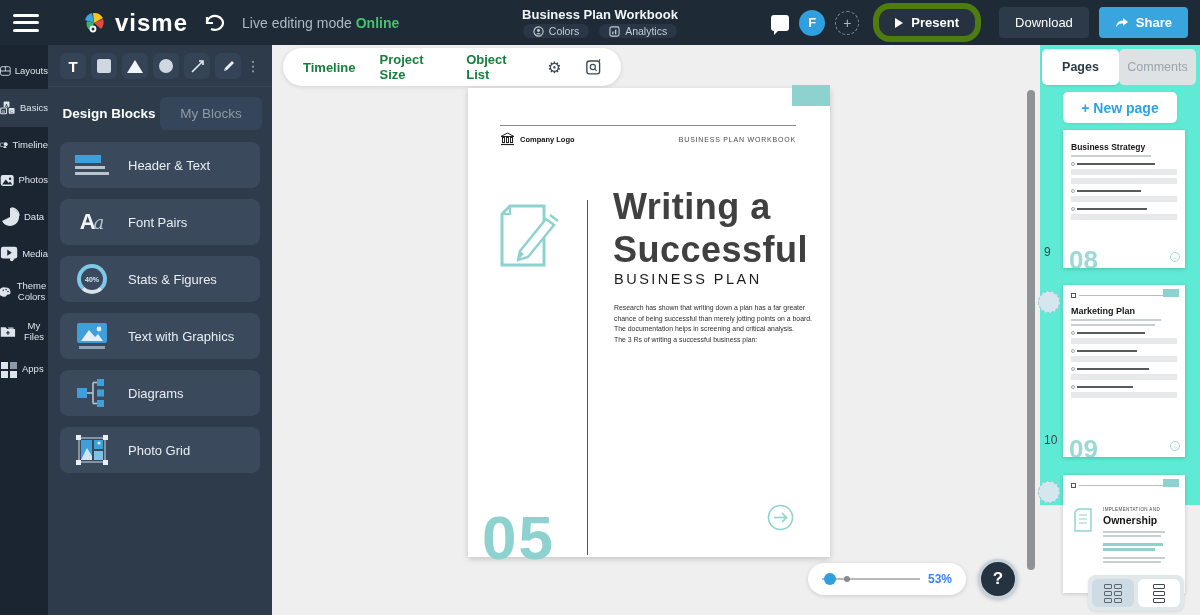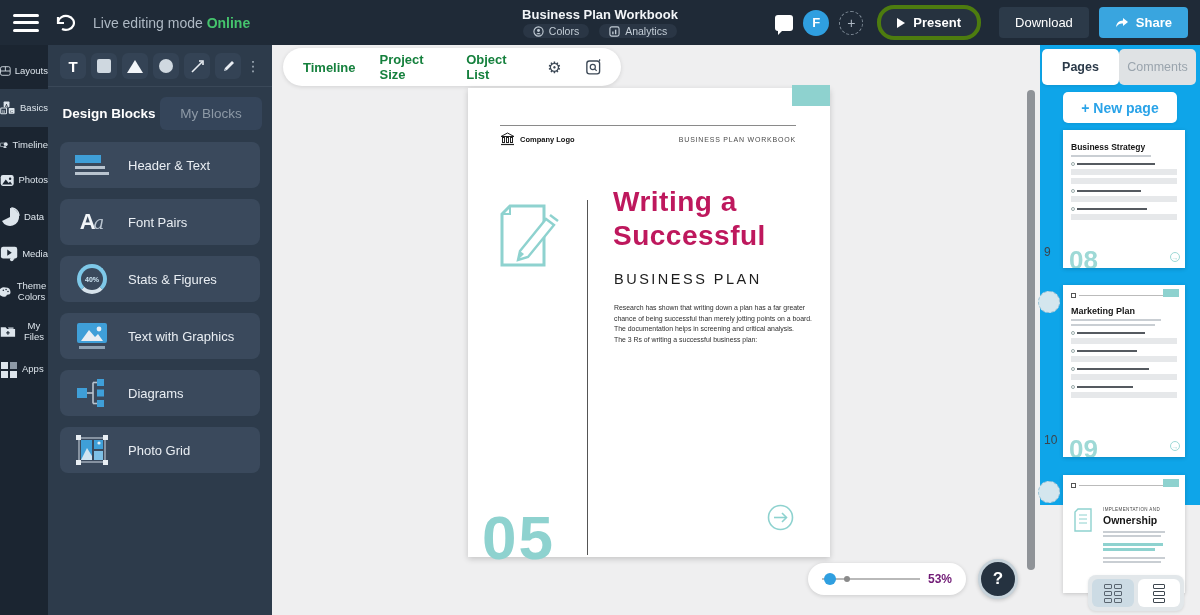--- a/index.html
+++ b/index.html
@@ -17,21 +17,21 @@
   .online { color:#45c46d; font-weight:bold; }
   .topbar-center { position:absolute; left:0; right:0; top:0; height:45px; display:flex; flex-direction:column; align-items:center; justify-content:center; pointer-events:none; }
   .doc-title { color:#f2f5f8; font-size:13px; font-weight:bold; }
   .center-pills { display:flex; gap:10px; margin-top:2px; pointer-events:auto; }
   .center-pill { display:flex; align-items:center; gap:5px; background:#2a3645; border-radius:9px; padding:1px 10px; color:#c3cdd6; font-size:10.5px; cursor:pointer; }
   .topbar-right { position:absolute; right:0; top:0; height:45px; display:flex; align-items:center; gap:10px; padding-right:12px; }
   .comment-btn { width:18px; height:16px; background:#fff; border-radius:3px; position:relative; cursor:pointer; }
   .comment-btn::after { content:""; position:absolute; left:3px; bottom:-4px; border:4px solid transparent; border-top-color:#fff; border-left-color:#fff; }
   .avatar { width:26px; height:26px; border-radius:50%; background:#2f9fe0; color:#fff; font-size:13px; font-weight:bold; display:flex; align-items:center; justify-content:center; cursor:pointer; }
   .add-collab { width:24px; height:24px; border-radius:50%; border:1.5px dashed #7c8894; color:#aeb9c4; display:flex; align-items:center; justify-content:center; font-size:14px; cursor:pointer; }
-  .present-btn { display:flex; align-items:center; gap:8px; background:#26323f; border:4px solid #4d7c0f; border-radius:17px; padding:6px 16px; color:#fff; font-size:13px; font-weight:bold; cursor:pointer; margin-left:4px; }
+  .present-btn { display:flex; align-items:center; gap:8px; background:#26323f; border:6px solid #4d7c0f; border-radius:17px; padding:6px 16px; color:#fff; font-size:13px; font-weight:bold; cursor:pointer; margin-left:4px; }
   .play-tri { width:0; height:0; border-left:8px solid #fff; border-top:5px solid transparent; border-bottom:5px solid transparent; }
   .download-btn { background:#2c3a49; border-radius:4px; padding:8px 16px; color:#fff; font-size:13px; cursor:pointer; margin-left:8px; }
   .share-btn { display:flex; align-items:center; gap:7px; background:#39a5df; border-radius:4px; padding:8px 16px; color:#fff; font-size:13px; font-weight:bold; cursor:pointer; }
 
   
   .nav-rail { position:absolute; left:0; top:45px; width:48px; height:570px; background:#1b2531; z-index:40; display:flex; flex-direction:column; padding-top:8px; }
   .nav-item { display:flex; flex-direction:row; align-items:center; gap:4px; padding:9px 0; cursor:pointer; }
   .nav-item .nav-label { color:#dde5ec; font-size:9.5px; text-align:center; line-height:1.15; }
   .nav-item.active { background:#2d3b4b; }
   .nav-item svg { display:block; }
@@ -71,37 +71,37 @@
   .ct-icon { font-size:16px; color:#3c4856; cursor:pointer; }
 
   .page { position:absolute; left:196px; top:43px; width:362px; height:469px; background:#fff; box-shadow:0 2px 6px rgba(0,0,0,.18); }
   .page-teal-tab { position:absolute; right:0; top:-3px; width:38px; height:21px; background:#8ed2cf; }
   .page-header-line { position:absolute; left:32px; right:34px; top:37px; height:1px; background:#8a8a8a; }
   .page-logo-row { position:absolute; left:32px; right:34px; top:44px; display:flex; align-items:center; }
   .company-logo-label { font-size:7.5px; font-weight:bold; color:#111; margin-left:5px; }
   .page-header-right { margin-left:auto; font-size:7px; letter-spacing:.8px; color:#4a4a4a; }
   .page-vline { position:absolute; left:119px; top:112px; bottom:2px; width:1px; background:#555; }
   .doc-icon { position:absolute; left:30px; top:115px; }
-  .page-title { position:absolute; left:145px; top:97px; font-size:28px; font-weight:bold; color:#be185d; line-height:1.2; letter-spacing:.5px; width:210px; }
+  .page-title { position:absolute; left:145px; top:97px; font-size:36px; font-weight:bold; color:#404040; line-height:1.2; letter-spacing:.5px; width:210px; }
   .page-subtitle { position:absolute; left:146px; top:183px; font-size:14.5px; letter-spacing:2.5px; color:#1d1d1d; }
   .page-body { position:absolute; left:146px; top:215px; width:205px; font-size:6.9px; line-height:1.55; color:#2e2e2e; white-space:pre-line; }
   .page-num { position:absolute; left:14px; bottom:-16px; font-size:62px; font-weight:bold; color:#8ed2cf; letter-spacing:2px; }
   .next-arrow { position:absolute; right:36px; bottom:26px; cursor:pointer; }
 
   .zoom-pill { position:absolute; left:536px; top:518px; width:158px; height:32px; background:#fff; border-radius:16px; box-shadow:0 1px 4px rgba(0,0,0,.15); display:flex; align-items:center; padding:0 14px; gap:8px; }
   .zoom-track { position:relative; flex:1; height:2px; background:#b9b9b9; }
   .zoom-knob { position:absolute; left:2px; top:-5px; width:12px; height:12px; border-radius:50%; background:#2f9fe0; cursor:pointer; }
   .zoom-dot { position:absolute; left:22px; top:-2px; width:6px; height:6px; border-radius:50%; background:#8a8a8a; }
-  .zoom-value { font-size:12px; color:#701a75; font-weight:bold; }
+  .zoom-value { font-size:12px; color:#3b82f6; font-weight:bold; }
   .help-btn { position:absolute; left:706px; top:514px; width:40px; height:40px; border-radius:50%; background:#253240; border:3px solid #c6d2da; color:#fff; font-size:17px; font-weight:bold; display:flex; align-items:center; justify-content:center; cursor:pointer; box-shadow:0 1px 4px rgba(0,0,0,.2); }
 
   .v-scrollbar { position:absolute; left:1027px; top:90px; width:8px; height:480px; background:#8f9398; border-radius:4px; z-index:45; cursor:pointer; }
 
   
-  .pages-panel { position:absolute; left:1040px; top:45px; width:160px; height:460px; background:#0ea5e9; z-index:40; }
+  .pages-panel { position:absolute; left:1040px; top:45px; width:160px; height:460px; background:#5eead4; z-index:40; }
   .pages-tabs { display:flex; padding:4px 4px 0 2px; }
   .pages-tab { flex:1; text-align:center; font-size:12.5px; padding:11px 0; cursor:pointer; border-radius:5px; }
   .pages-tab.active { background:#fff; color:#2b3a49; font-weight:bold; box-shadow:0 1px 3px rgba(0,0,0,.1); }
   .pages-tab.inactive { background:#dfe2e4; color:#9aa4ad; }
   .new-page-btn { position:absolute; left:23px; top:47px; width:114px; height:31px; background:#fff; border-radius:5px; display:flex; align-items:center; justify-content:center; color:#2aa3e8; font-size:14px; font-weight:bold; cursor:pointer; box-shadow:0 1px 3px rgba(0,0,0,.08); }
   .thumb { position:absolute; left:23px; width:122px; background:#fff; box-shadow:0 1px 4px rgba(0,0,0,.18); cursor:pointer; overflow:hidden; }
   .thumb-title { font-weight:bold; color:#161616; }
   .mini-line { background:#c9ced3; height:2px; margin:3px 8px 0 8px; }
   .mini-field { background:#e6e8ea; height:6px; margin:3px 8px 0 8px; }
   .mini-q { display:flex; align-items:center; gap:2px; margin:5px 8px 0 8px; }
@@ -126,20 +126,31 @@
 </style>
 </head>
 <body>
 
 <div class="topbar">
   <div class="hamburger">
       <span></span>
       <span></span>
       <span></span>
     </div>
+  <div class="logo-wrap">
+    <svg width="26" height="26" viewBox="0 0 26 26">
+      <path d="M13 13 L4 10 A10 10 0 0 1 11 3 Z" fill="#3aa3e0"></path>
+      <path d="M13 13 L12 3 A10 10 0 0 1 22 8 Z" fill="#f5c518"></path>
+      <path d="M13 13 L22 9 A10 10 0 0 1 20 19 Z" fill="#e84a3f"></path>
+      <path d="M13 13 L6 11 A8 8 0 0 0 10 21 Z" fill="#39b26b"></path>
+      <circle cx="12" cy="19" r="3.4" fill="#fff"></circle>
+        <circle cx="12" cy="19" r="1.5" fill="#1f2a37"></circle>
+    </svg>
+    <span class="logo-text">visme</span>
+  </div>
   <svg class="undo-icon" width="22" height="20" viewBox="0 0 22 20">
     <path d="M5 4 L5 10 L11 10" fill="none" stroke="#fff" stroke-width="2.2"></path>
     <path d="M5 9 A8 7 0 1 1 9 16" fill="none" stroke="#fff" stroke-width="2.2"></path>
   </svg>
   <span class="live-edit"><span>Live editing mode</span> <span class="online">Online</span></span>
 
   <div class="topbar-center">
     <div class="doc-title" style="pointer-events:auto;">Business Plan Workbook</div>
     <div class="center-pills">
       <div class="center-pill">

